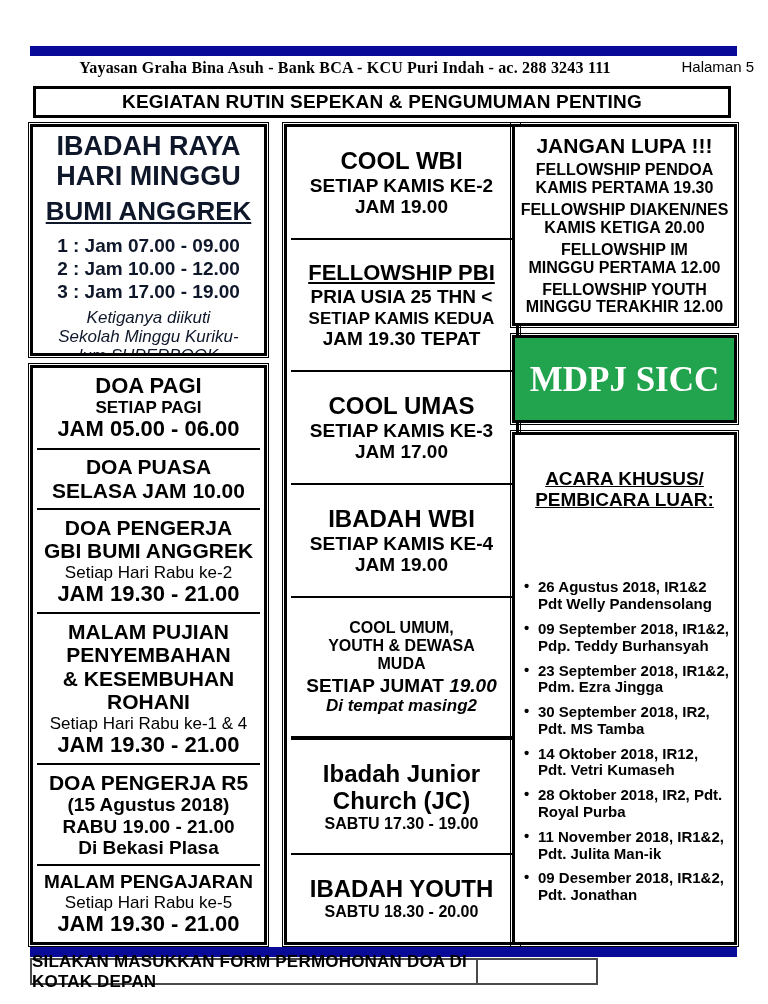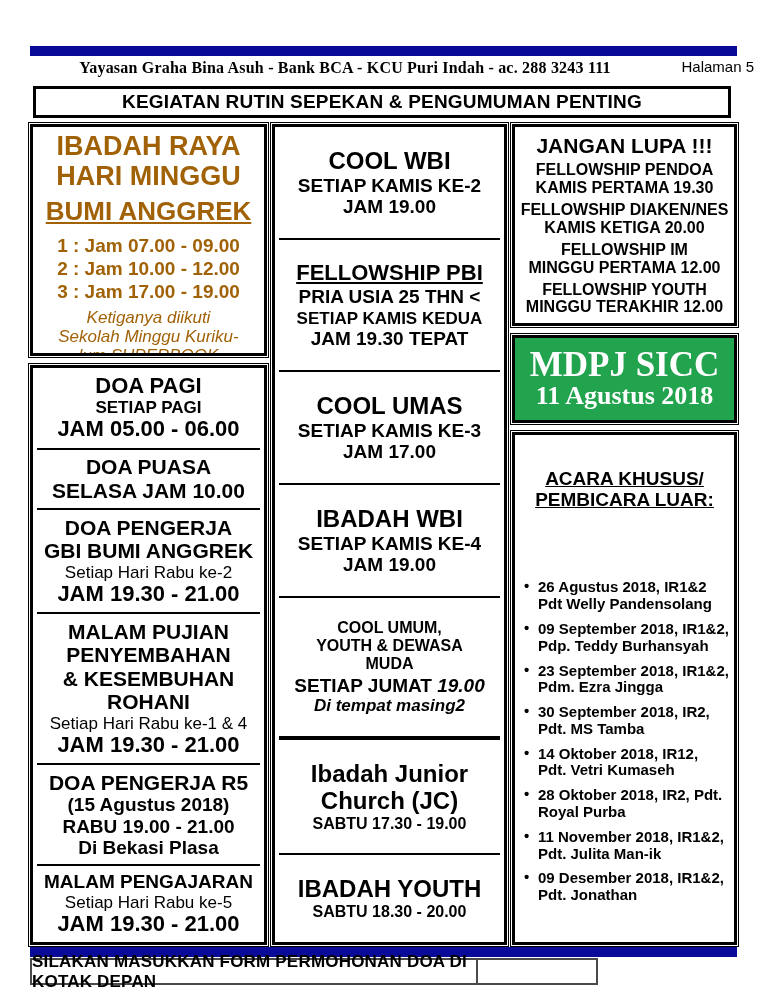--- a/index.html
+++ b/index.html
@@ -13,34 +13,34 @@
   .hdr-text{position:absolute;left:40px;top:59px;width:610px;text-align:center;
             font-size:16px;font-weight:bold;letter-spacing:.2px;font-family:Liberation Serif, serif;}
   .halaman{position:absolute;right:14px;top:58px;font-size:15px;font-weight:normal;}
 
   .title-box{position:absolute;left:33px;top:86px;width:692px;border:3px solid #000;
              height:26px;display:flex;align-items:center;justify-content:center;
              font-size:19px;font-weight:bold;letter-spacing:.2px;}
 
   .col{position:absolute;top:124px;height:821px;display:flex;flex-direction:column;}
   #col-left{left:30px;width:237px;}
-  #col-mid{left:272px;width:235px;}
+  #col-mid{left:284px;width:235px;}
   #col-right{left:512px;width:225px;}
 
   .bx{border:3px solid #000;outline:1px solid #000;outline-offset:1px;background:#fff;
       display:flex;flex-direction:column;overflow:hidden;box-sizing:border-box;}
   .grow{flex:1 1 auto;}
   .gap{height:9px;flex:0 0 auto;}
 
   .sec{flex:1 0 auto;display:flex;flex-direction:column;justify-content:center;
        text-align:center;padding:4px 2px;}
   .divider{flex:0 0 auto;border-top:2px solid #000;margin:0 4px;}
 
   .ln{line-height:1.12;font-weight:bold;}
-  .blue{color:#a16207;}
+  .blue{color:#0f172a;}
   .n{font-weight:normal;}
   .i{font-style:italic;}
   .u{text-decoration:underline;}
   .t28{font-size:28px;} .t27{font-size:27px;} .t26{font-size:26px;} .t24{font-size:24px;}
   .t22{font-size:22px;} .t21{font-size:21px;} .t20{font-size:16px;} .t19{font-size:19px;}
   .t17{font-size:17px;} .t16{font-size:16px;} .t15{font-size:15px;}
   .mt2{margin-top:2px;} .mt4{margin-top:4px;} .mt6{margin-top:6px;} .mt8{margin-top:8px;}
 
   .bul{text-align:left;position:relative;padding-left:17px;margin:3px 2px 5px 4px;}
   .bul::before{content:"\2022";position:absolute;left:3px;top:-1px;}
@@ -187,21 +187,20 @@
           <div class="ln t16">KAMIS KETIGA 20.00</div>
           <div class="ln t16 mt4">FELLOWSHIP IM</div>
           <div class="ln t16">MINGGU PERTAMA 12.00</div>
           <div class="ln t16 mt4">FELLOWSHIP YOUTH</div>
           <div class="ln t16">MINGGU TERAKHIR 12.00</div>
         </div>
       </div>
     <div class="gap"></div>
     <div id="green-box">
       <div class="g1">MDPJ SICC</div>
-      <div class="g2">11 Agustus 2018</div>
     </div>
     <div class="gap"></div>
     <div class="bx grow">
         <div class="sec ">
           <div class="ln t19 u">ACARA KHUSUS/</div>
           <div class="ln t19 u">PEMBICARA LUAR:</div>
         </div>
         <div class="sec ">
           <div class="ln t15 bul">26 Agustus 2018, IR1&amp;2 Pdt Welly Pandensolang</div>
           <div class="ln t15 bul">09 September 2018, IR1&amp;2, Pdp. Teddy Burhansyah</div>

